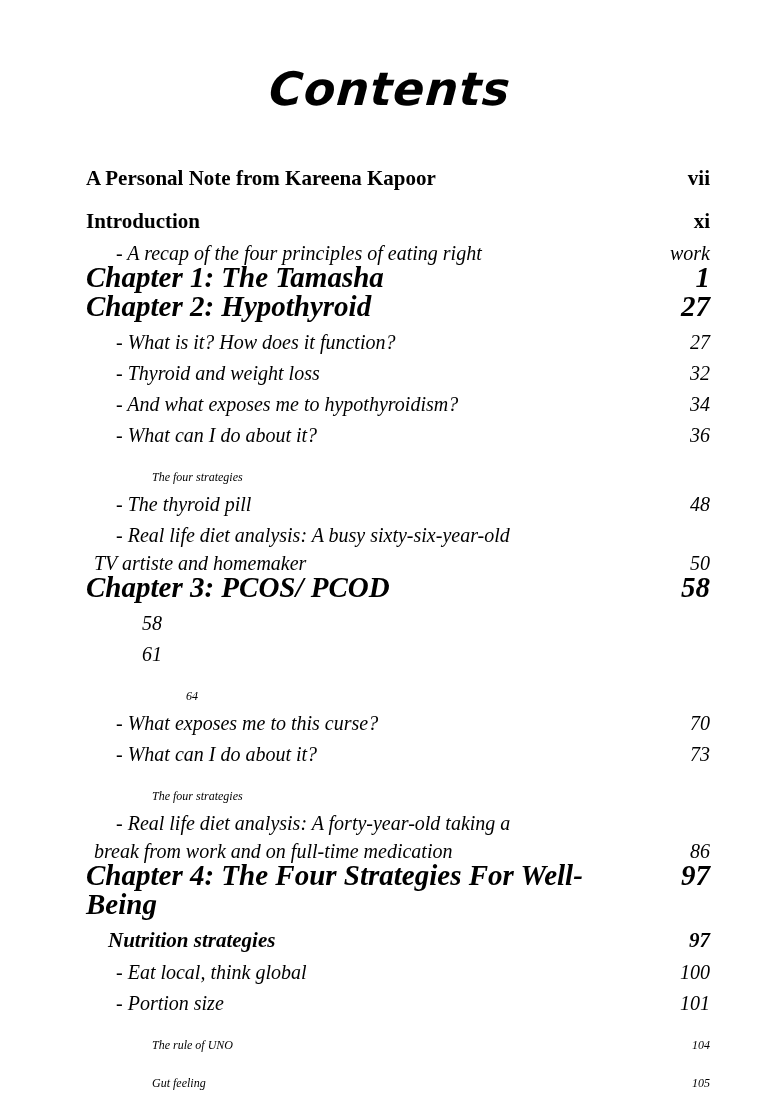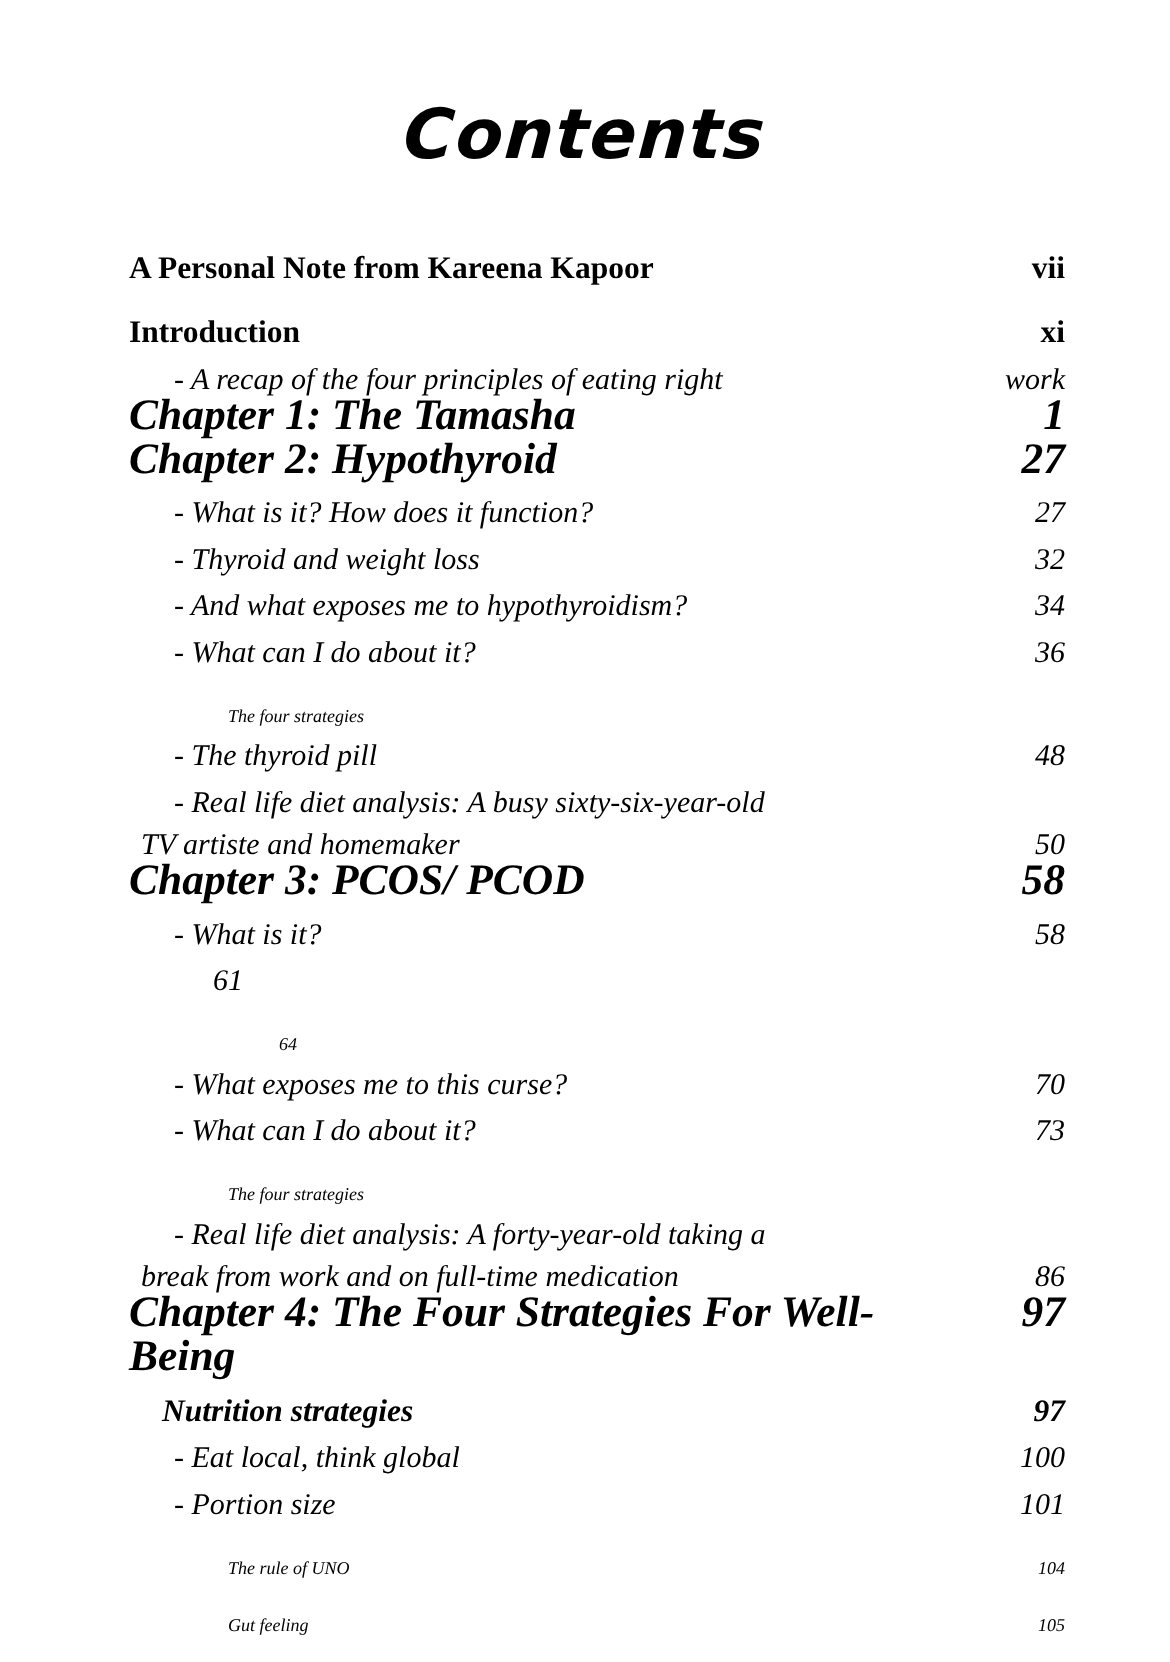--- a/index.html
+++ b/index.html
@@ -163,21 +163,20 @@
       </li>
       <li class="row lvl-wrap">
         <span class="label">- Real life diet analysis: A busy sixty-six-year-old<span class="cont">TV artiste and homemaker</span></span>
         <span class="pg">50</span>
       </li>
       <li class="row lvl-chapter">
         <span class="label">Chapter 3: PCOS/ PCOD</span>
         <span class="pg">58</span>
       </li>
       <li class="row lvl-sub">
-        <span class="label">- What is it?</span>
         <span class="pg">58</span>
       </li>
       <li class="row lvl-sub">
         <span class="pg">61</span>
       </li>
       <li class="row lvl-sub2">
         <span class="pg">64</span>
       </li>
       <li class="row lvl-sub">
         <span class="label">- What exposes me to this curse?</span>

